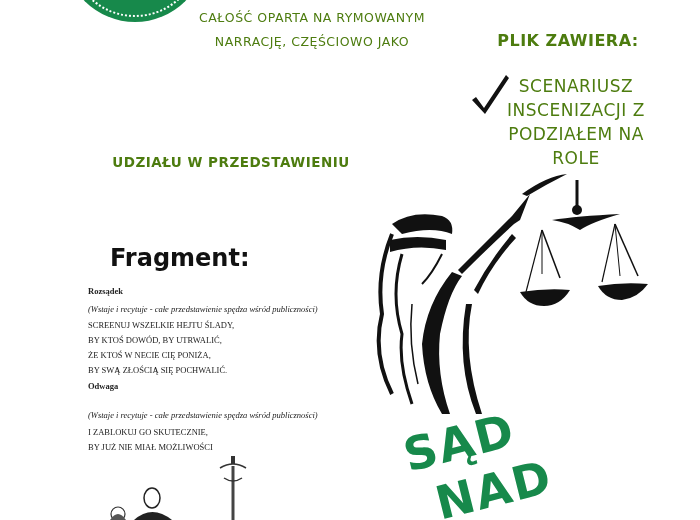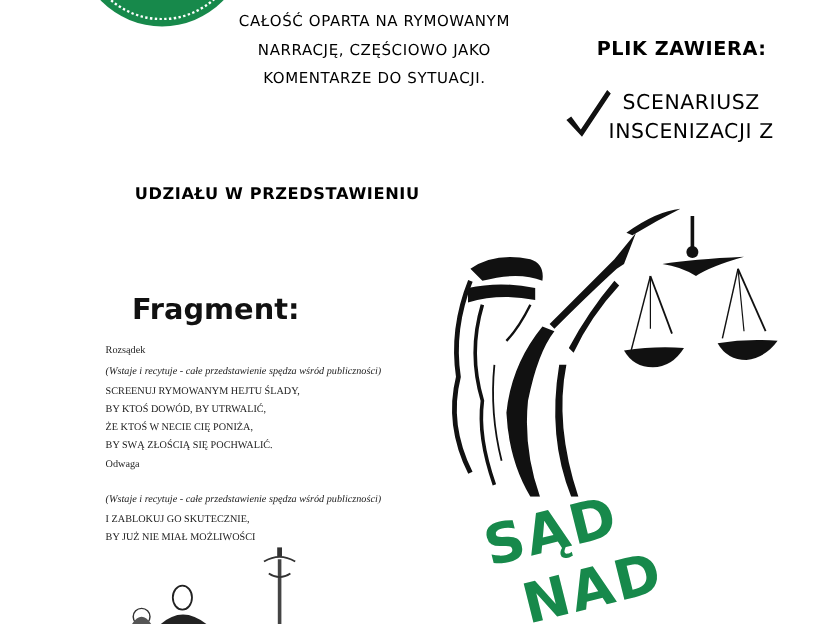--- a/index.html
+++ b/index.html
@@ -1,65 +1,65 @@
 <!DOCTYPE html>
 <html><head>
 <meta charset="utf-8">
 <style>
   html, body { margin:0; padding:0; }
   body { width:700px; height:520px; background:#ffffff; position:relative; overflow:hidden; font-family:"DejaVu Sans", sans-serif; color:#111; }
   .badge-circle { position:absolute; left:64px; top:-120px; width:142px; height:142px; border-radius:50%; background:#17894b; }
   .badge-circle::after { content:""; position:absolute; left:5px; top:5px; right:5px; bottom:5px; border-radius:50%; border:2px dotted #ffffff; }
-  .caps { font-family:"DejaVu Sans", sans-serif; font-weight:400; text-transform:uppercase; letter-spacing:0.5px; color:#000000; text-align:center; }
+  .caps { font-family:"DejaVu Sans", sans-serif; font-weight:400; text-transform:uppercase; letter-spacing:0.5px; color:#4d7c0f; text-align:center; }
   .desc { position:absolute; left:192px; top:6px; width:240px; font-size:12.5px; line-height:23.5px; }
   .plik-title { position:absolute; left:488px; top:30px; width:160px; font-size:16px; line-height:22px; font-weight:bold; }
   .check { position:absolute; left:470px; top:72px; width:40px; height:44px; }
   .plik-item { position:absolute; left:496px; top:74px; width:160px; font-size:17px; line-height:24px; }
   .engage { position:absolute; left:86px; top:148px; width:290px; font-size:13.5px; line-height:28px; font-weight:bold; }
   .frag-heading { position:absolute; left:86px; top:244px; font-family:"DejaVu Sans", sans-serif; font-weight:bold; font-size:24px; color:#111;margin-left:24px; }
   .frag { position:absolute; left:88px; font-family:"Liberation Serif", serif; font-size:8.5px; color:#222; white-space:nowrap; }
-  .frag.bold { font-weight:normal; }
+  .frag.bold { font-weight:bold; }
   .frag.ital { font-style:italic; }
   .justice { position:absolute; left:362px; top:164px; width:290px; height:250px; }
   .sad { position:absolute; font-family:"DejaVu Sans", sans-serif; font-weight:900; color:#17894b; letter-spacing:2px; }
   .sad1 { left:398px; top:430px; font-size:46px; transform:rotate(-14deg); transform-origin:left top; }
   .sad2 { left:430px; top:478px; font-size:46px; transform:rotate(-14deg); transform-origin:left top; }
   .illus { position:absolute; left:100px; top:456px; width:160px; height:64px; }
 </style>
 </head>
 <body>
 
 <div class="badge-circle"></div>
 
 <div class="caps desc">
   <div>CAŁOŚĆ OPARTA NA RYMOWANYM</div>
   <div>NARRACJĘ, CZĘŚCIOWO JAKO</div>
-  <div>KOMENTARZE DO SYTUACJI.</div>
 </div>
 
 <div class="caps plik-title">PLIK ZAWIERA:</div>
 
 <svg class="check" viewBox="0 0 40 44">
   <path d="M2 28 L6 25 L14 36 L36 3 L39 6 L15 42 Z" fill="#111"></path>
 </svg>
 
 <div class="caps plik-item">
   <div>SCENARIUSZ</div>
   <div>INSCENIZACJI Z</div>
+  <div>PODZIAŁEM NA ROLE</div>
 </div>
 
 <div class="caps engage">
   <div>UDZIAŁU W PRZEDSTAWIENIU</div>
 </div>
 
 <div class="frag-heading">Fragment:</div>
 
 <div class="frag bold" style="top:286px">Rozsądek</div>
 <div class="frag ital" style="top:304px">(Wstaje i recytuje - całe przedstawienie spędza wśród publiczności)</div>
-<div class="frag" style="top:320px">SCREENUJ RYMOWANYM HEJTU ŚLADY,</div>
+<div class="frag" style="top:320px">SCREENUJ WSZELKIE HEJTU ŚLADY,</div>
 <div class="frag" style="top:335px">BY KTOŚ DOWÓD, BY UTRWALIĆ,</div>
 <div class="frag" style="top:350px">ŻE KTOŚ W  NECIE CIĘ PONIŻA,</div>
 <div class="frag" style="top:365px">BY SWĄ ZŁOŚCIĄ SIĘ POCHWALIĆ.</div>
 
 <div class="frag bold" style="top:381px">Odwaga</div>
 <div class="frag ital" style="top:410px">(Wstaje i recytuje - całe przedstawienie spędza wśród publiczności)</div>
 <div class="frag" style="top:427px">I ZABLOKUJ GO SKUTECZNIE,</div>
 <div class="frag" style="top:442px">BY JUŻ NIE MIAŁ MOŻLIWOŚCI</div>
 
 <svg class="illus" viewBox="0 0 160 64">

